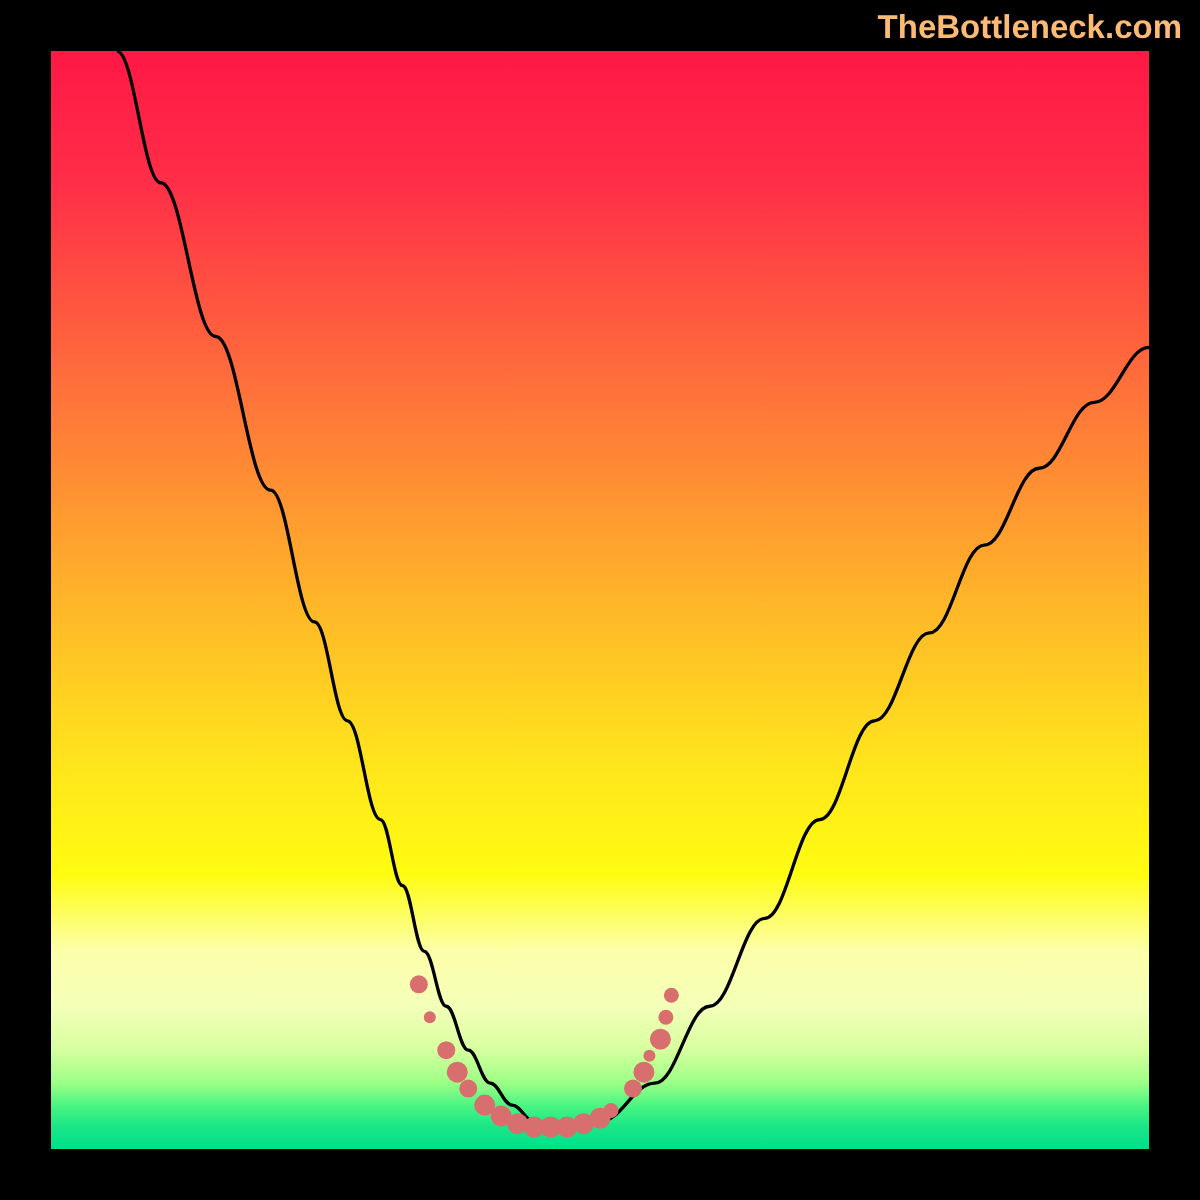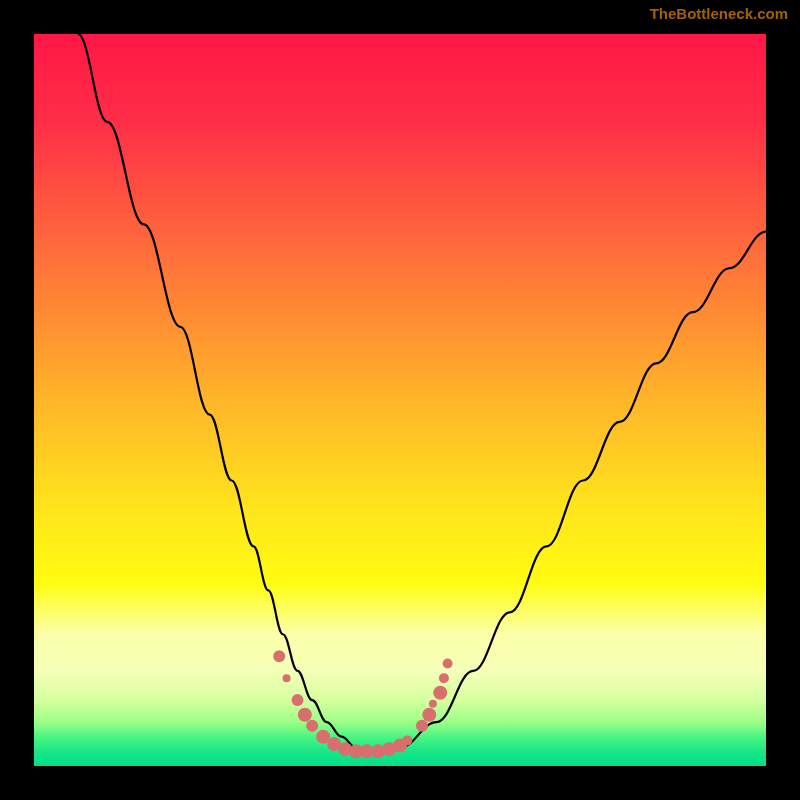--- a/index.html
+++ b/index.html
@@ -8,22 +8,22 @@
     width: 800px;
     height: 800px;
     background: #000;
     position: relative;
     font-family: Arial, sans-serif;
   }
   .watermark {
     position: absolute;
     top: 5px;
     right: 12px;
-    color: #a16207;
-    font-size: 15px;
+    color: #fdba74;
+    font-size: 22px;
     font-weight: 600;
     z-index: 10;
   }
   .plot-area {
     position: absolute;
     left: 34px;
     top: 34px;
     width: 732px;
     height: 732px;
     overflow: hidden;

